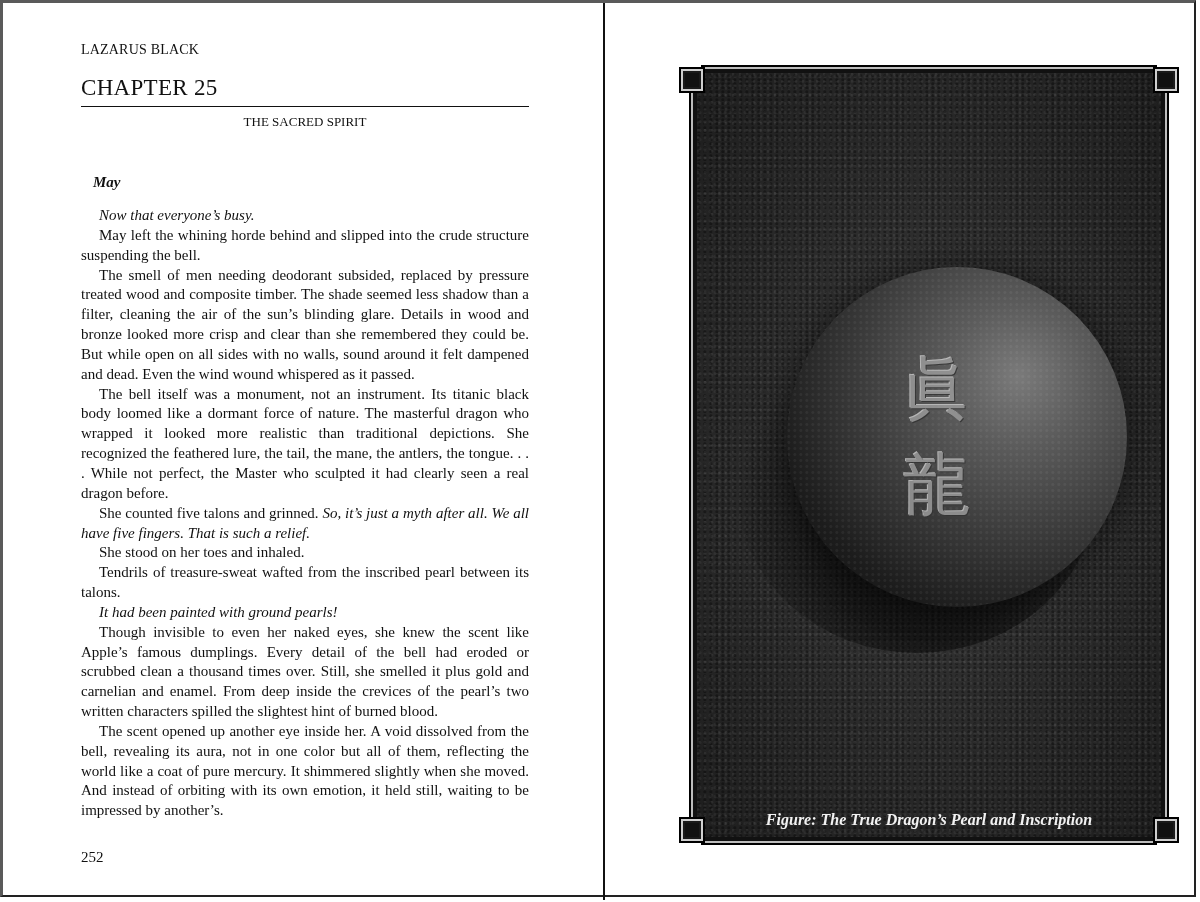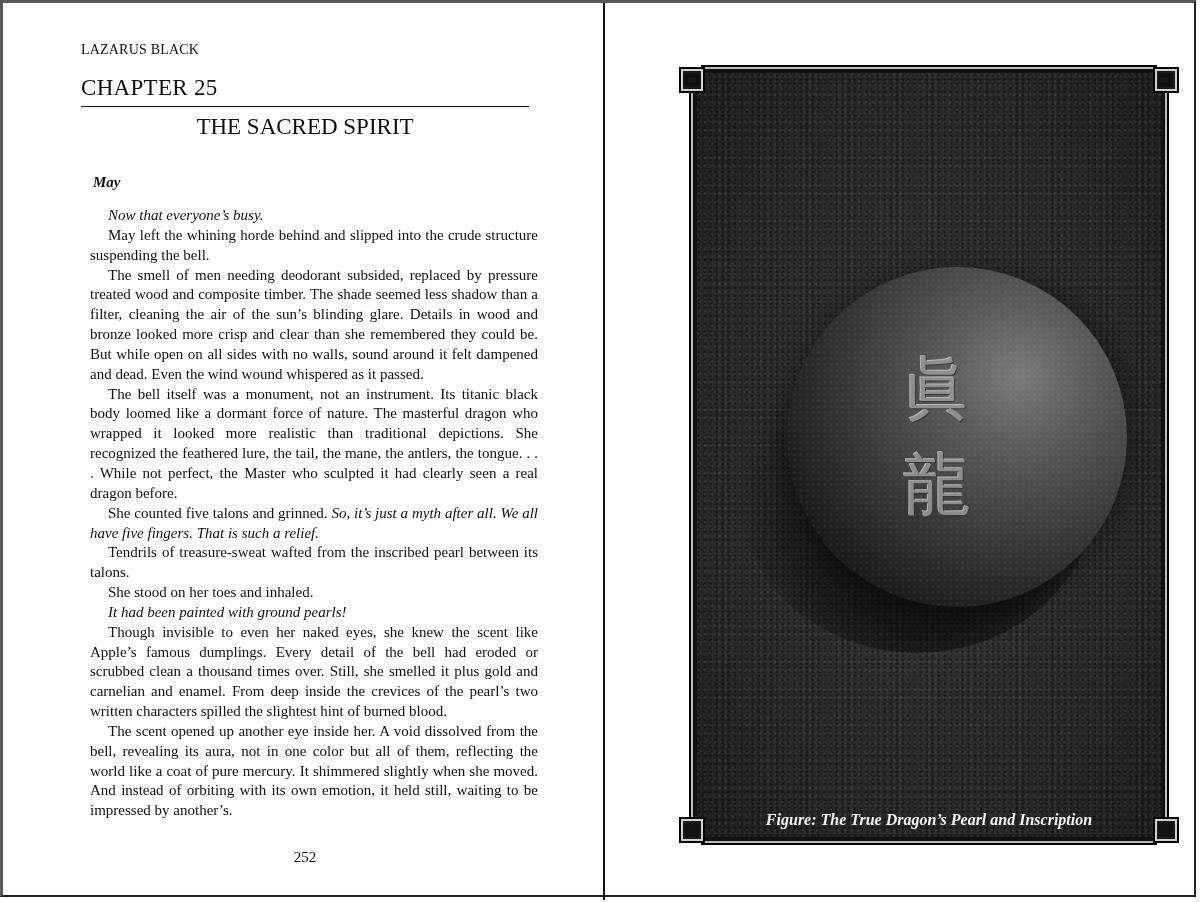--- a/index.html
+++ b/index.html
@@ -31,37 +31,37 @@
     .chapter-num {
       position: absolute; left: 78px; top: 72px; width: 448px;
       text-align: left; font-size: 23px; letter-spacing: 0.3px;
     }
     .chapter-rule {
       position: absolute; left: 78px; top: 103px; width: 448px; height: 1px;
       background: #111;
     }
     .chapter-title {
       position: absolute; left: 78px; top: 111px; width: 448px;
-      text-align: center; font-size: 23px;
+      text-align: center; font-size: 13px;
     }
     .pov {
       position: absolute; left: 90px; top: 171px; width: 448px;
       text-align: left; font-size: 15px; font-weight: bold; font-style: italic;
     }
     .body-text {
       position: absolute; left: 78px; top: 203px; width: 448px;
-      font-size: 15px; line-height: 19.85px; margin-left: 9px;
+      font-size: 15px; line-height: 19.85px;
     }
     .body-text p {
       margin: 0; text-indent: 18px; text-align: justify;
     }
     .body-text .it { font-style: italic; }
     .folio {
       position: absolute; left: 78px; top: 846px; width: 448px;
-      text-align: center; font-size: 15px;
+      font-size: 15px;
     }
 
     
     .right-page { position: absolute; left: 630px; top: 0; width: 594px; height: 897px; }
     .frame {
       position: absolute; left: 48px; top: 54px; width: 496px; height: 796px;
     }
     .frame-outer {
       position: absolute; left: 8px; top: 8px; right: 8px; bottom: 8px;
       background: #111;
@@ -132,22 +132,22 @@
     <div class="chapter-num">CHAPTER 25</div>
     <div class="chapter-rule"></div>
     <div class="chapter-title">THE SACRED SPIRIT</div>
     <div class="pov">May</div>
     <div class="body-text" id="body-text">
         <p><span class="it">Now that everyone’s busy.</span></p>
         <p><span>May left the whining horde behind and slipped into the crude structure suspending the bell.</span></p>
         <p><span>The smell of men needing deodorant subsided, replaced by pressure treated wood and composite timber. The shade seemed less shadow than a filter, cleaning the air of the sun’s blinding glare. Details in wood and bronze looked more crisp and clear than she remembered they could be. But while open on all sides with no walls, sound around it felt dampened and dead. Even the wind wound whispered as it passed.</span></p>
         <p><span>The bell itself was a monument, not an instrument. Its titanic black body loomed like a dormant force of nature. The masterful dragon who wrapped it looked more realistic than traditional depictions. She recognized the feathered lure, the tail, the mane, the antlers, the tongue. . . . While not perfect, the Master who sculpted it had clearly seen a real dragon before.</span></p>
         <p><span>She counted five talons and grinned. </span><span class="it">So, it’s just a myth after all. We all have five fingers. That is such a relief.</span></p>
+        <p><span>She stood on her toes and inhaled.</span></p>
         <p><span>Tendrils of treasure-sweat wafted from the inscribed pearl between its talons.</span></p>
-        <p><span>She stood on her toes and inhaled.</span></p>
         <p><span class="it">It had been painted with ground pearls!</span></p>
         <p><span>Though invisible to even her naked eyes, she knew the scent like Apple’s famous dumplings. Every detail of the bell had eroded or scrubbed clean a thousand times over. Still, she smelled it plus gold and carnelian and enamel. From deep inside the crevices of the pearl’s two written characters spilled the slightest hint of burned blood.</span></p>
         <p><span>The scent opened up another eye inside her. A void dissolved from the bell, revealing its aura, not in one color but all of them, reflecting the world like a coat of pure mercury. It shimmered slightly when she moved. And instead of orbiting with its own emotion, it held still, waiting to be impressed by another’s.</span></p>
       </div>
     <div class="folio">252</div>
   </div>
 
   <div class="gutter"></div>
 
   <div class="right-page">

